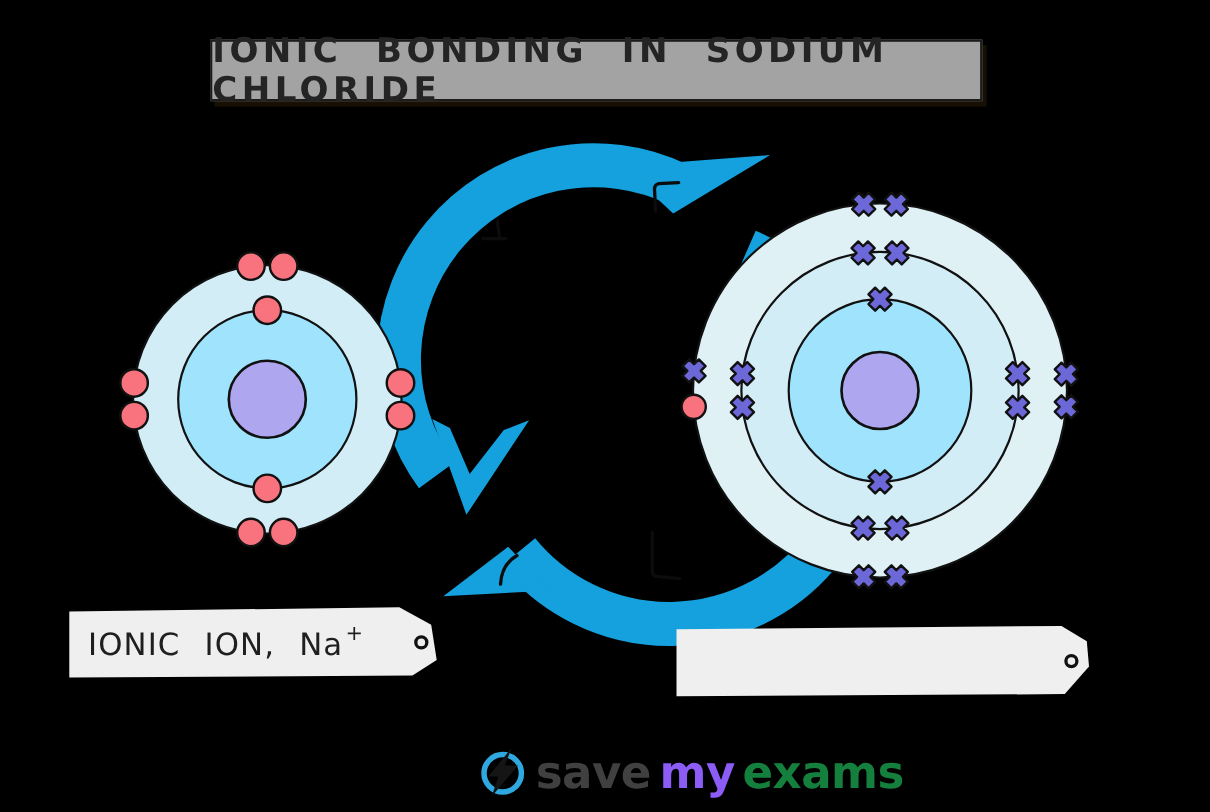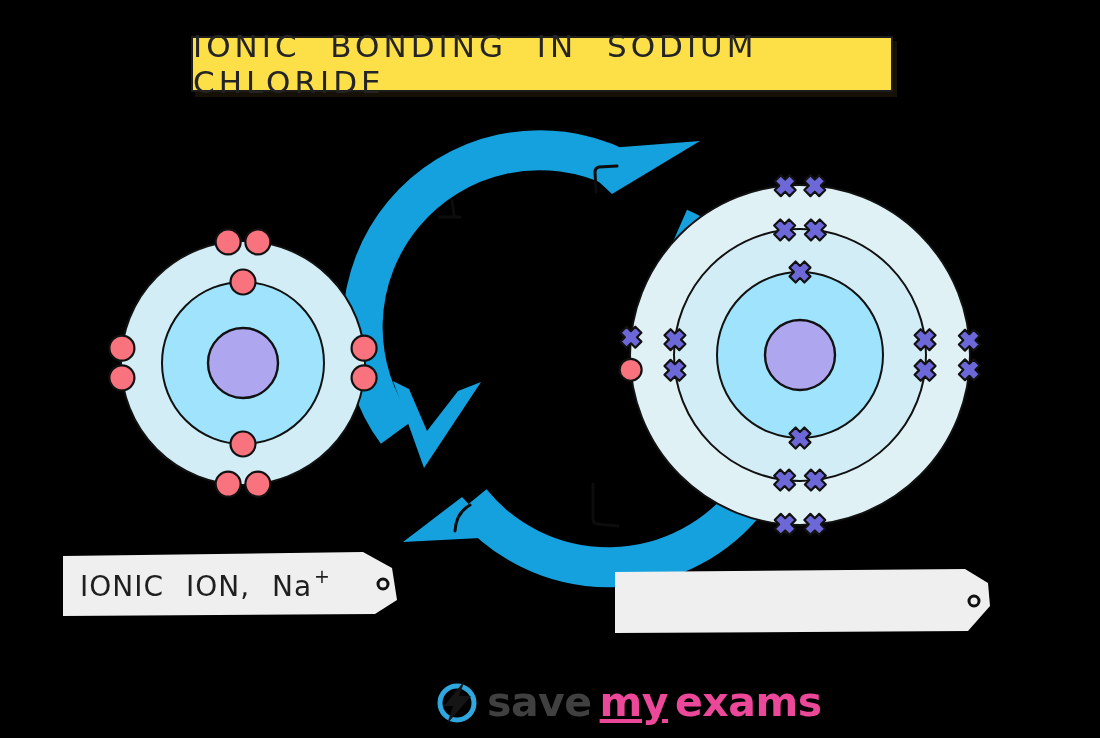--- a/index.html
+++ b/index.html
@@ -90,29 +90,29 @@
     <g>
       <polygon points="63,556 363,552 392,568 397,600 375,614 63,616" fill="#EFEFEF"></polygon>
       <circle cx="383" cy="584" r="5" stroke="#111" stroke-width="3" fill="#EFEFEF"></circle>
     </g>
     <g>
       <polygon points="615,572 965,569 988,583 990,606 968,631 615,633" fill="#EFEFEF"></polygon>
       <circle cx="974" cy="601" r="5" stroke="#111" stroke-width="3" fill="#EFEFEF"></circle>
     </g>
   </svg>
 
-  <div class="banner" style="background: #fde047;">IONIC BONDING IN SODIUM CHLORIDE</div>
+  <div class="banner" style="background: #a3a3a3; font-weight: bold;">IONIC BONDING IN SODIUM CHLORIDE</div>
 
   <div class="tag-text" id="sodium-tag-text">
     <span>IONIC ION, Na</span><sup>+</sup>
   </div>
 
   <div class="logo">
     <svg width="46" height="46" viewBox="0 0 46 46">
       <circle cx="23" cy="24" r="17" fill="none" stroke-width="5" stroke="#2FA8DF"></circle>
       <polygon points="31,1 10,27 19,27 13,45 37,17 25,17" fill="#151515"></polygon>
     </svg>
     <span class="logo-word save" style="color: rgb(64, 64, 65);">save</span>
-    <span class="logo-word my" style="color: #ec4899; text-decoration: underline;">my</span>
-    <span class="logo-word exams" style="color: #ec4899;">exams</span>
+    <span class="logo-word my" style="color: #8b5cf6;">my</span>
+    <span class="logo-word exams" style="color: #15803d;">exams</span>
   </div>
 
 </div>
 
 </body></html>

